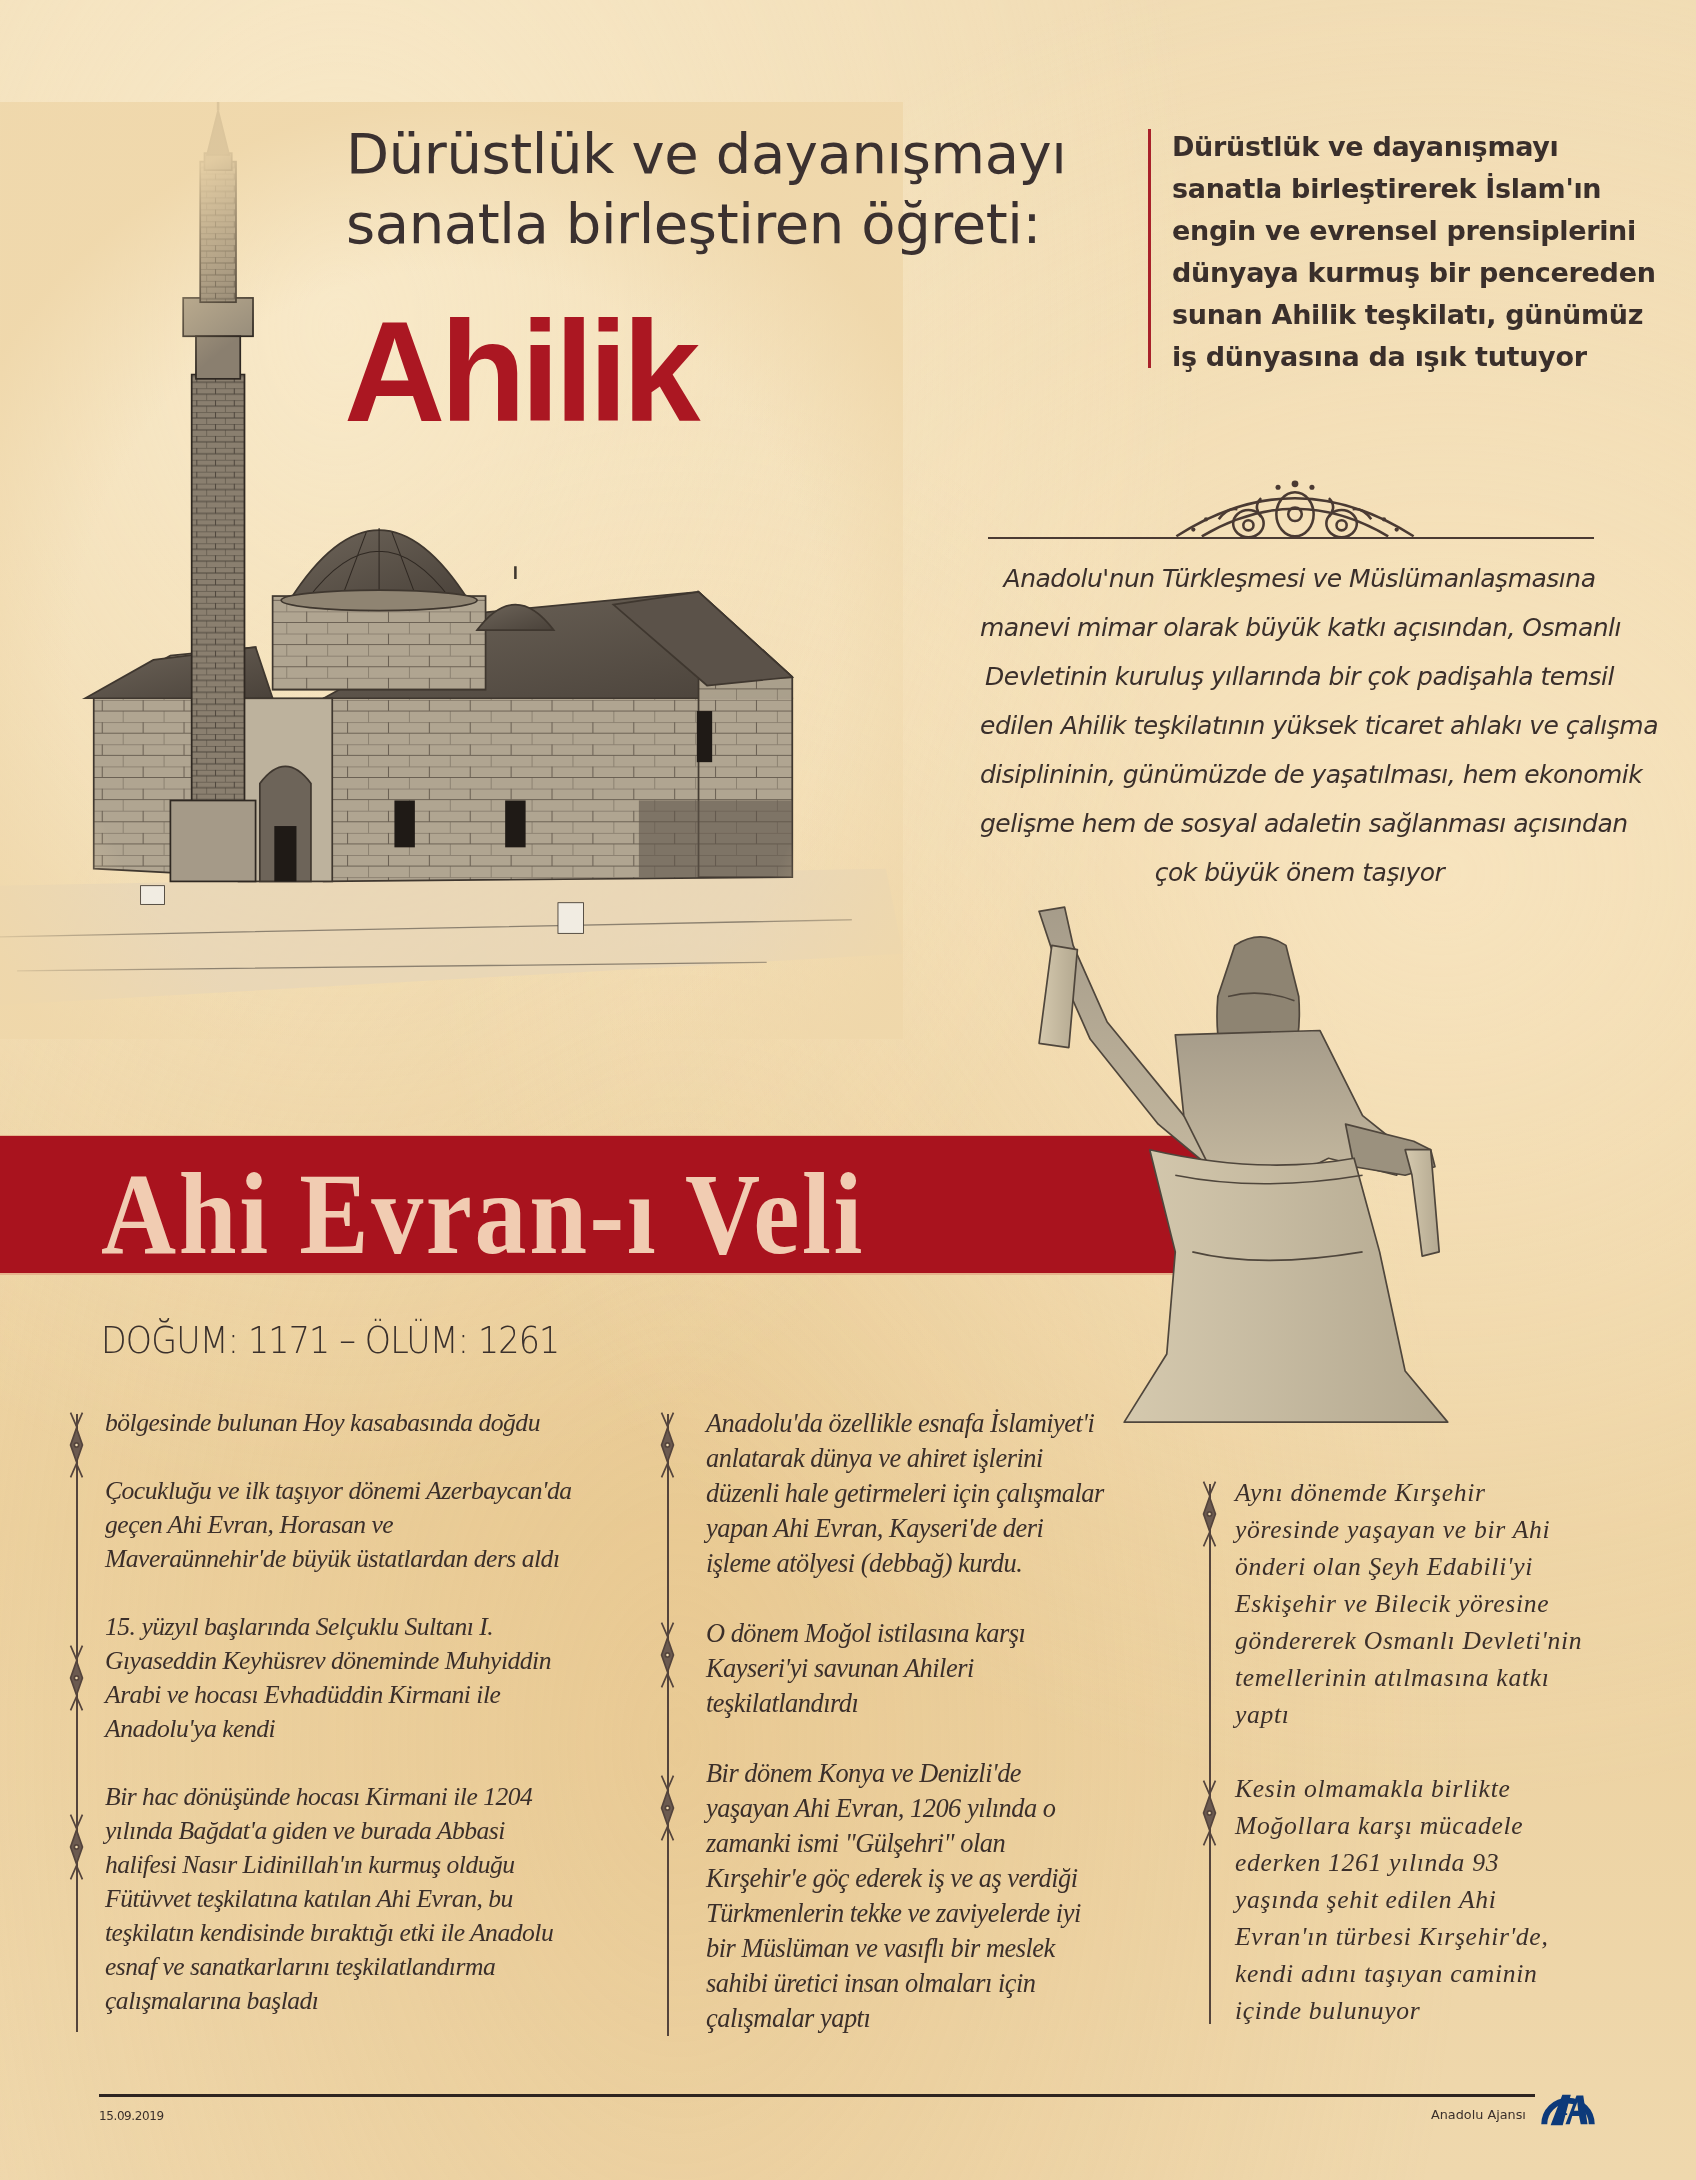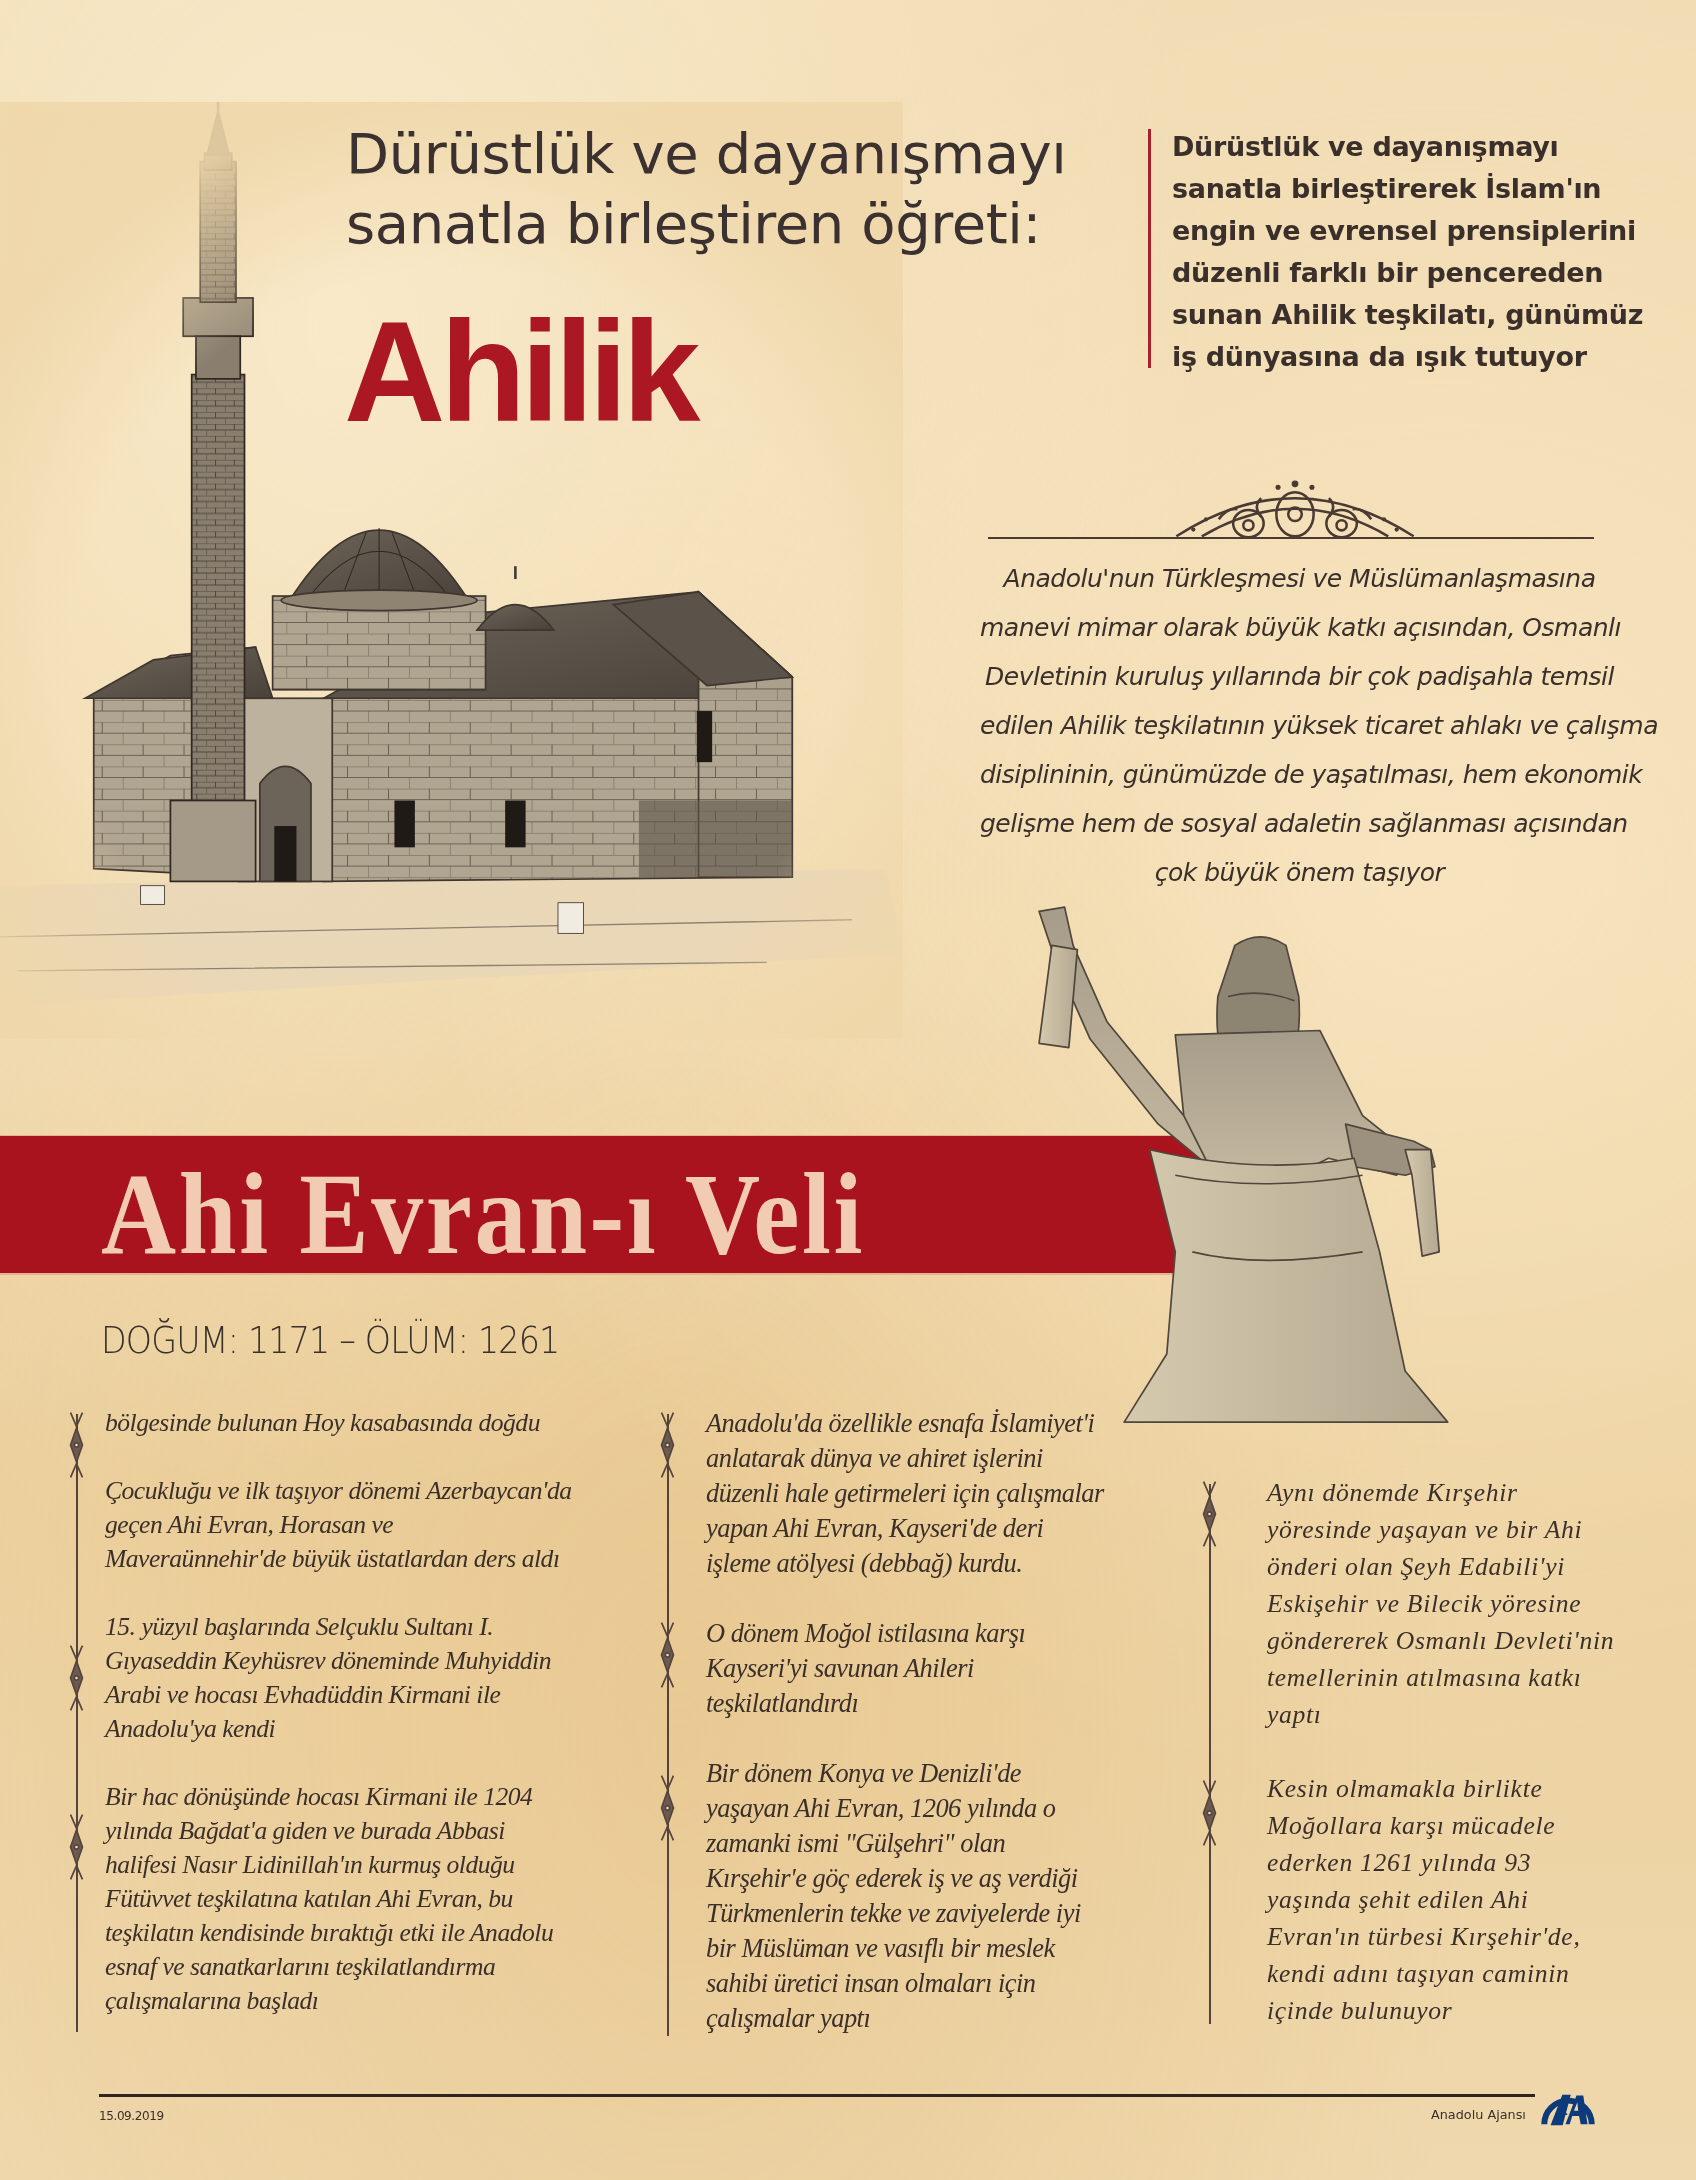--- a/index.html
+++ b/index.html
@@ -164,21 +164,21 @@
 
 <div class="abs title-line" style="top:126px;">Dürüstlük ve dayanışmayı</div>
 <div class="abs title-line" style="top:196px;">sanatla birleştiren öğreti:</div>
 <div class="abs title-main">Ahilik</div>
 
 <div class="abs intro-rule"></div>
 <div class="abs intro-text">
   <div>Dürüstlük ve dayanışmayı</div>
   <div>sanatla birleştirerek İslam'ın</div>
   <div>engin ve evrensel prensiplerini</div>
-  <div>düzenli farklı bir pencereden</div>
+  <div>dünyaya kurmuş bir pencereden</div>
   <div>sunan Ahilik teşkilatı, günümüz</div>
   <div>iş dünyasına da ışık tutuyor</div>
 </div>
 
 <svg class="abs ornament" viewBox="0 0 300 72">
   <g fill="none" stroke="#4a3a33" stroke-width="3">
     <path d="M10 70 Q150 -20 290 70"></path>
     <path d="M40 70 Q150 5 260 70"></path>
     <ellipse cx="150" cy="44" rx="22" ry="26"></ellipse>
     <circle cx="150" cy="44" r="8"></circle>
@@ -354,21 +354,21 @@
     </g>
   </svg>
 <svg class="marker" style="left:1200px; top:1779px;" viewBox="0 0 22 80">
     <g stroke="#54443c" stroke-width="2" fill="none">
       <path d="M4 2 L11 18 L18 2 M4 78 L11 62 L18 78"></path>
       <path d="M11 20 L4 40 L11 60 L18 40 Z" fill="#6b5a50"></path>
       <circle cx="11" cy="40" r="2.5" fill="#f1dcb4"></circle>
     </g>
   </svg>
 
-<div class="col col3" style="left:1235px; top:1474px;margin-left:32px;">
+<div class="col col3" style="left:1235px; top:1474px;">
   <div class="item">
     <div>Aynı dönemde Kırşehir</div>
     <div>yöresinde yaşayan ve bir Ahi</div>
     <div>önderi olan Şeyh Edabili'yi</div>
     <div>Eskişehir ve Bilecik yöresine</div>
     <div>göndererek Osmanlı Devleti'nin</div>
     <div>temellerinin atılmasına katkı</div>
     <div>yaptı</div>
   </div>
   <div class="item">

